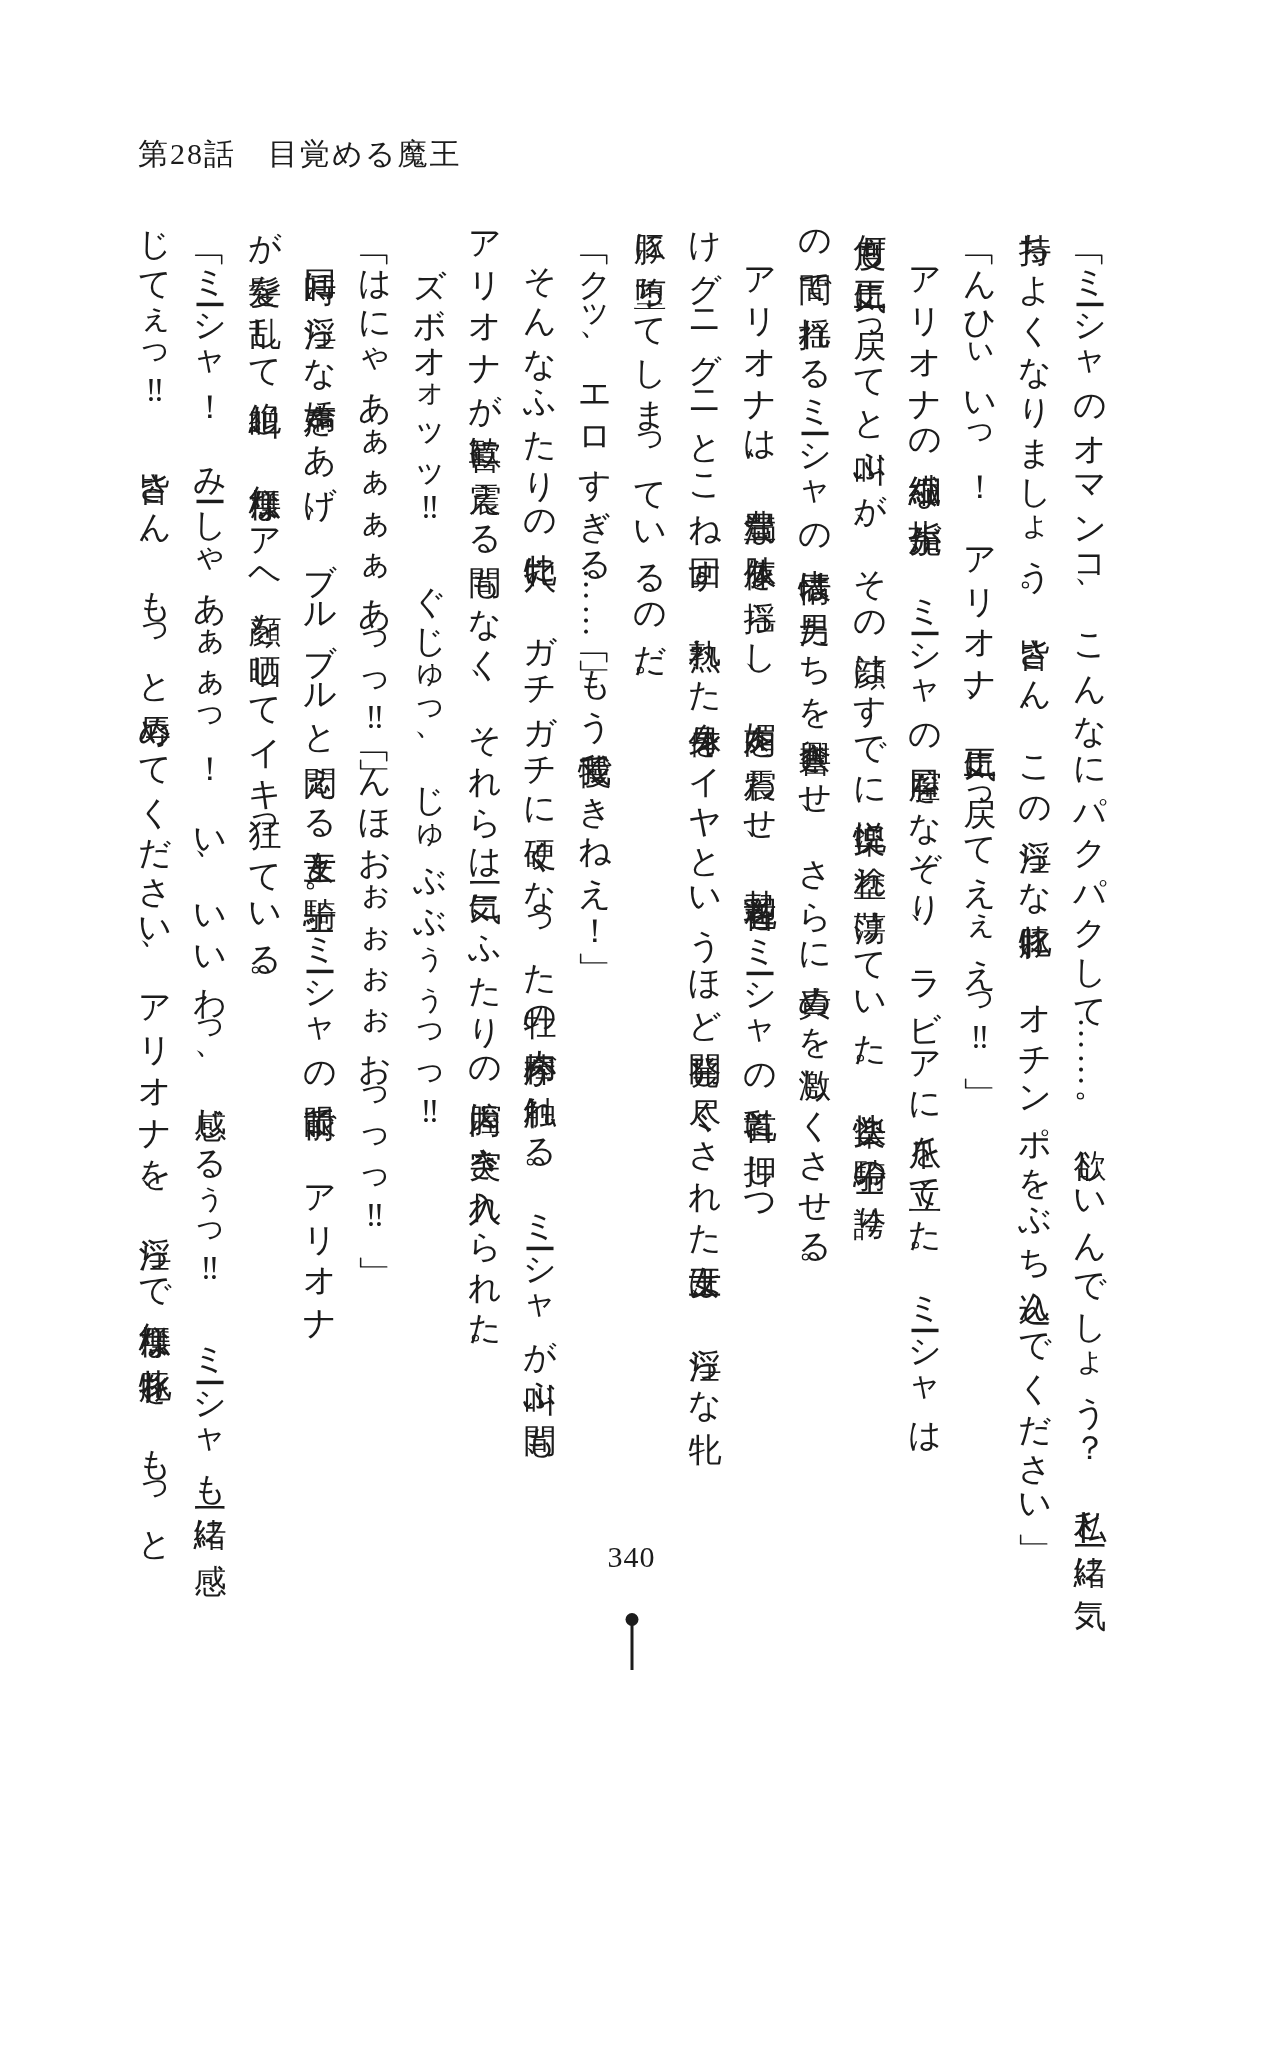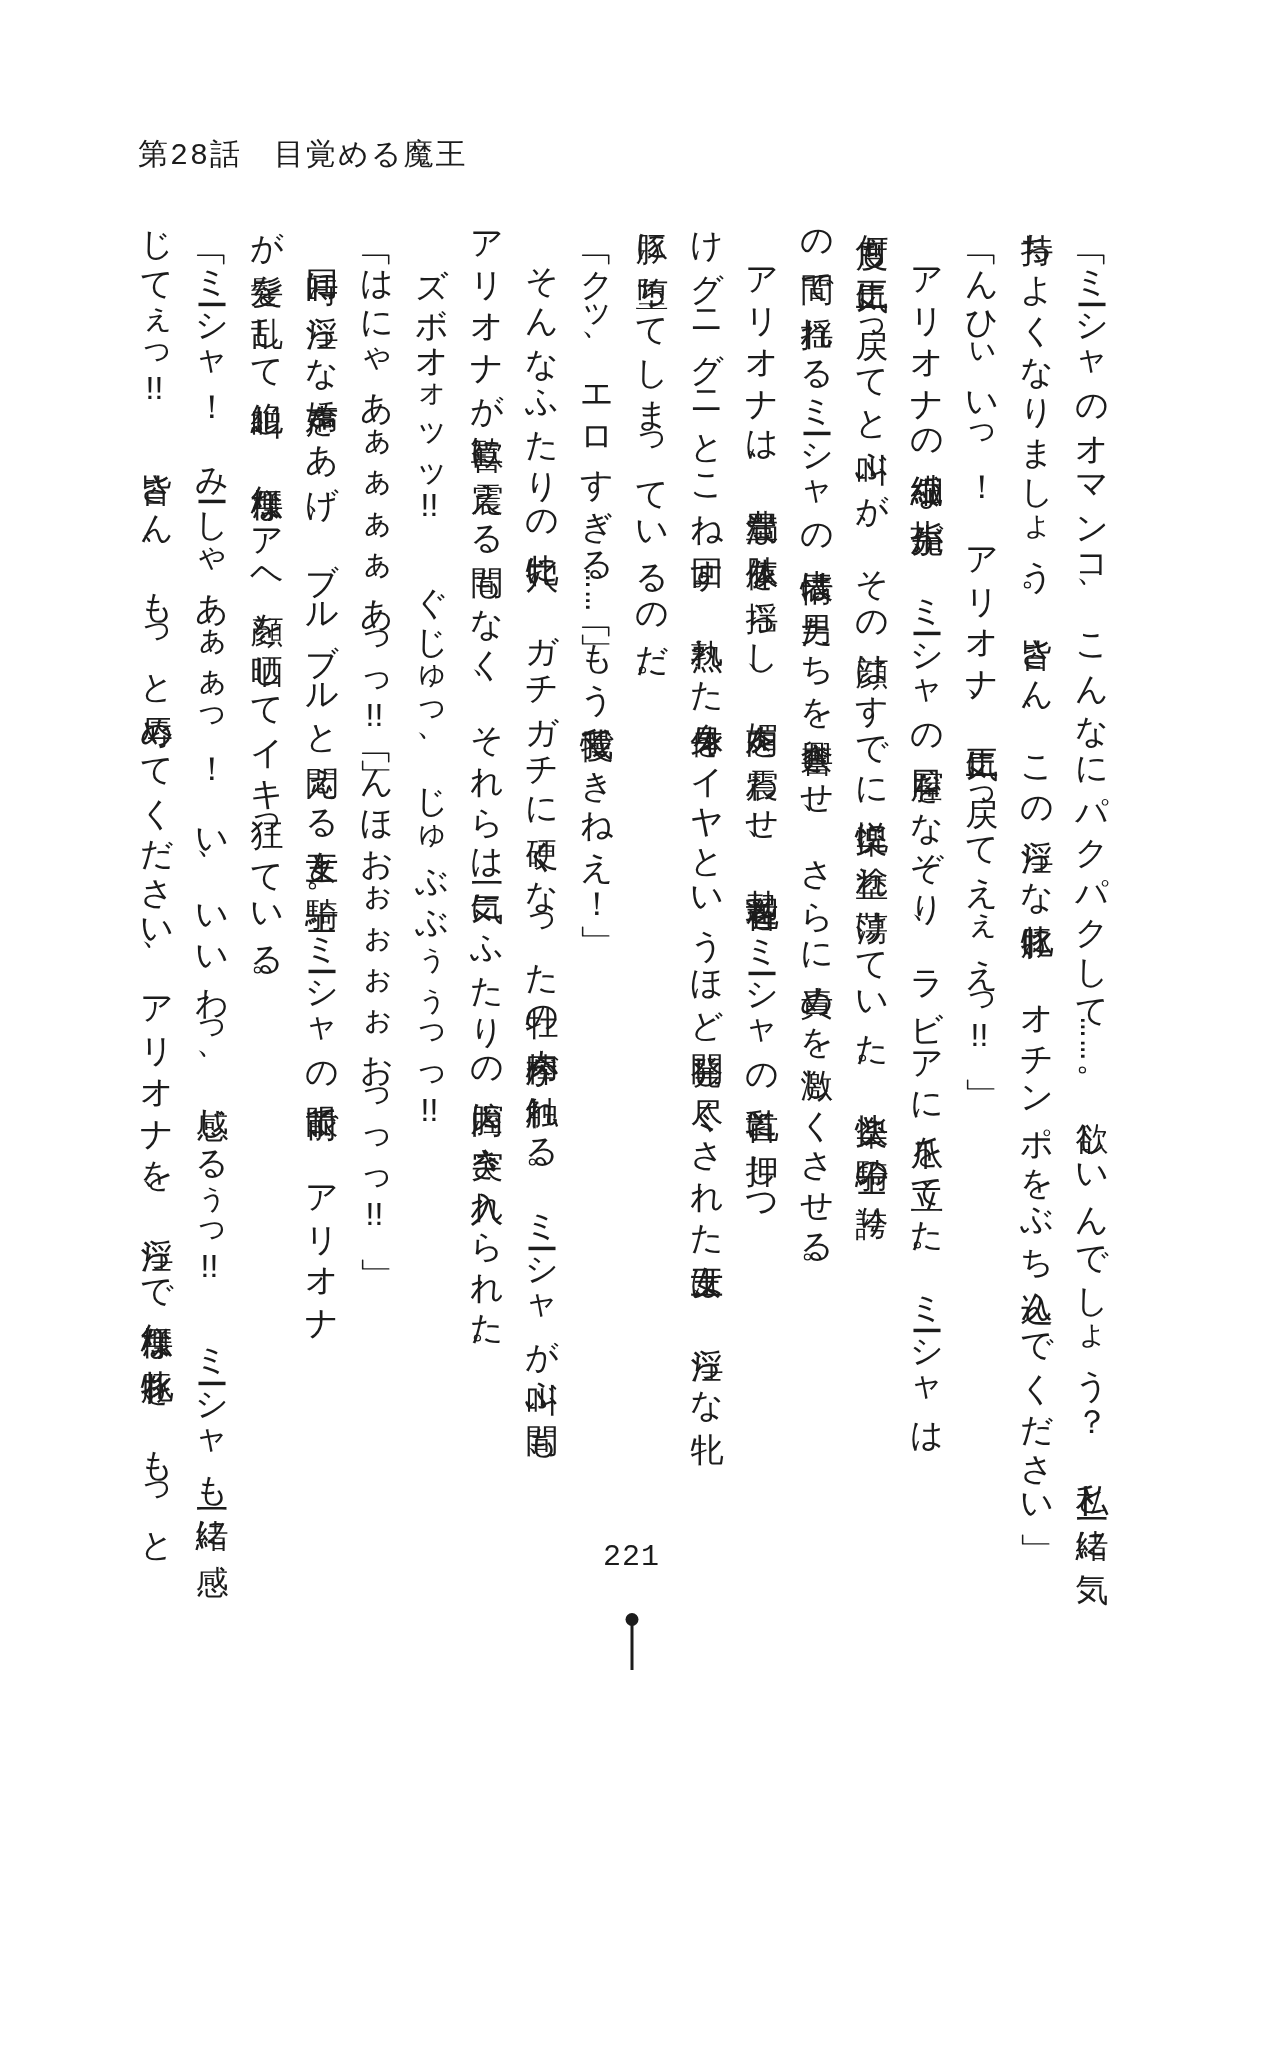--- a/index.html
+++ b/index.html
@@ -3,21 +3,21 @@
 <meta charset="utf-8">
 <style>
   * { margin: 0; padding: 0; box-sizing: border-box; }
   html, body { background: #ffffff; }
   .page {
     position: relative;
     width: 1263px;
     height: 1670px;
     background: #ffffff;
     color: #1c1c1c;
-    font-family: Liberation Mono, monospace;
+    font-family: Liberation Serif, serif;
     overflow: hidden;
   }
   .chapter-header {
     position: absolute;
     left: 138px;
     top: 134px;
     font-size: 30px;
     letter-spacing: 2px;
     white-space: pre;
   }
@@ -66,19 +66,19 @@
 </style>
 </head>
 <body>
 
 <div class="page">
 
   <div class="chapter-header">第28話　目覚める魔王</div>
 
   <div class="body-vertical" id="body-text"><p class="col indent">「ミーシャのオマンコ、こんなにパクパクして……。欲しいんでしょう？　私と一緒に気</p><p class="col">持ちよくなりましょう。皆さん、この淫らな牝豚に、オチンポをぶち込んでください」</p><p class="col indent">「んひぃいっ！　アリオナ、正気に戻ってえぇえっ‼」</p><p class="col indent">アリオナの繊細な指先が、ミーシャの膣口をなぞり、ラビアに爪を立てた。ミーシャは</p><p class="col">何度も正気に戻ってと叫ぶが、その顔はすでに悦楽に塗れ蕩けていた。快楽と騎士の誇り</p><p class="col">の間で揺れるミーシャの表情は男たちを興奮させ、さらに責めを激しくさせる。</p><p class="col indent">アリオナは、豊満な肢体を揺らし、媚肉を震わせ、勃起乳首をミーシャの乳首に押しつ</p><p class="col">けグニグニとこね回す。熟れた身体をイヤというほど開発し尽くされた女王は、淫らな牝</p><p class="col">豚に堕ちてしまっているのだ。</p><p class="col indent">「クッ、エロすぎる……」「もう我慢できねえ！」</p><p class="col indent">そんなふたりの牝穴に、ガチガチに硬くなった牡の肉棒が触れる。ミーシャが叫ぶ間も、</p><p class="col">アリオナが歓喜に震える間もなく、それらは一気にふたりの膣内に突き入れられた。</p><p class="col indent">ズボオォッッ‼　ぐじゅっ、じゅぶぶぅぅっっ‼</p><p class="col indent">「はにゃあぁぁぁぁあっっ‼」「んほおぉぉぉぉおっっっ‼」</p><p class="col indent">同時に淫らな嬌声をあげ、ブルブルと悶える女王と騎士。ミーシャの眼前で、アリオナ</p><p class="col">が髪を乱して絶叫し、無様なアヘ顔を晒してイキ狂っている。</p><p class="col indent">「ミーシャ！　みーしゃあぁぁっ！　い、いいわっ、感じるぅっ‼　ミーシャも一緒に感</p><p class="col">じてぇっ‼　皆さん、もっと辱めてください、アリオナを、淫らで無様な牝豚を、もっと</p></div>
 
-  <div class="footer-pagenum">221</div>
+  <div class="footer-pagenum">340</div>
 
   <div class="footer-dot"></div>
 
   <div class="footer-line"></div>
 
 </div>
 
 </body></html>

